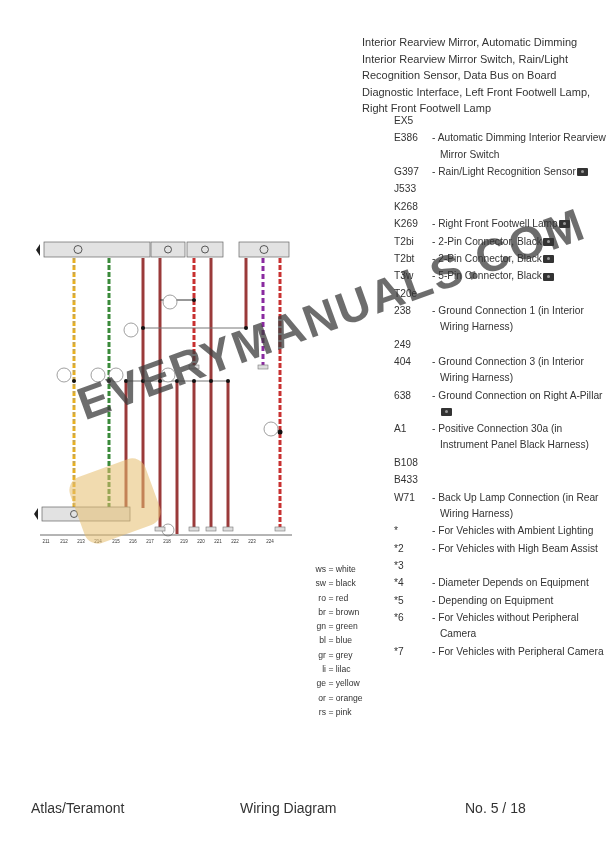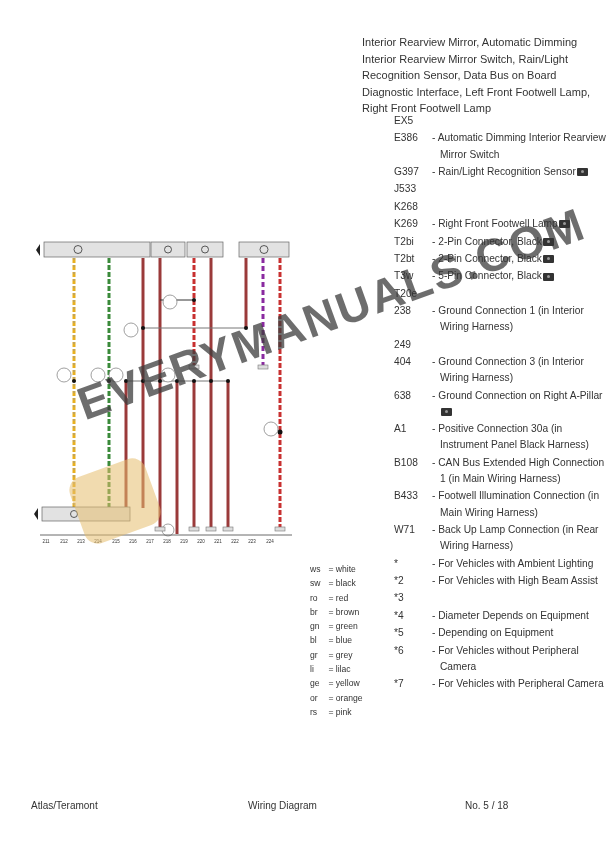--- a/index.html
+++ b/index.html
@@ -7,23 +7,23 @@
   .diagram{position:absolute;left:30px;top:236px;width:270px;height:320px;}
   .legend-title{position:absolute;left:362px;top:34px;width:240px;font-size:11px;line-height:16.6px;color:#333;}
   .items{position:absolute;left:362px;top:113px;width:245px;font-size:10.2px;line-height:16.2px;color:#333;}
   .item{display:flex;margin-bottom:1.2px;margin-left:32px;}
   .code{width:38px;flex:none;}
   .desc{flex:1;padding-left:8px;text-indent:-8px;}
   .desc::before{content:"- ";}
   .cam{display:inline-block;width:11px;height:8px;background:#333;border-radius:1px;margin-left:1px;vertical-align:middle;position:relative;}
   .cam::after{content:"";position:absolute;left:4px;top:2px;width:3px;height:3px;border-radius:50%;background:#999;}
   .colors{position:absolute;left:310px;top:562px;font-size:8.6px;line-height:14.3px;color:#333;}
-  .colors .row{display:flex;}
+  .colors .row{display:flex;text-align:right;}
   .colors .ab{width:16px;}
-  .footer{position:absolute;top:800px;font-size:10px;color:#333;}
+  .footer{position:absolute;top:800px;font-size:14px;color:#333;}
   .watermark{position:absolute;left:70px;top:380px;font-size:46px;font-weight:bold;color:rgba(60,60,60,0.75);transform:rotate(-20deg);transform-origin:left top;letter-spacing:2px;white-space:nowrap;pointer-events:none;}
   .wm-logo{position:absolute;left:75px;top:466px;width:80px;height:70px;background:rgba(230,190,110,0.55);border-radius:14px;transform:rotate(-20deg);}
 </style>
 </head>
 <body>
 
 <div class="diagram">
   <svg width="270" height="320" viewBox="0 0 270 320" xmlns="http://www.w3.org/2000/svg">
 
     <polygon points="6,14 10,8 10,20" fill="#222"></polygon>
@@ -172,25 +172,23 @@
     <div class="item">
       <span class="code">638</span>
       <span class="desc"><span>Ground Connection on Right A-Pillar</span><span class="cam"></span></span>
     </div>
     <div class="item">
       <span class="code">A1</span>
       <span class="desc"><span>Positive Connection 30a (in Instrument Panel Black Harness)</span></span>
     </div>
     <div class="item">
       <span class="code">B108</span>
-      <span class="desc"><span>CAN Bus Extended High Connection 1 (in Main Wiring Harness)</span></span>
     </div>
     <div class="item">
       <span class="code">B433</span>
-      <span class="desc"><span>Footwell Illumination Connection (in Main Wiring Harness)</span></span>
     </div>
     <div class="item">
       <span class="code">W71</span>
       <span class="desc"><span>Back Up Lamp Connection (in Rear Wiring Harness)</span></span>
     </div>
     <div class="item">
       <span class="code">*</span>
       <span class="desc"><span>For Vehicles with Ambient Lighting</span></span>
     </div>
     <div class="item">
@@ -270,14 +268,14 @@
       <span>orange</span>
     </div>
     <div class="row">
       <span class="ab">rs</span>
       <span style="white-space: pre;"> = </span>
       <span>pink</span>
     </div>
   </div>
 
 <div class="footer" style="left:31px;">Atlas/Teramont</div>
-<div class="footer" style="left:240px;margin-left:8px;">Wiring Diagram</div>
+<div class="footer" style="left:240px;">Wiring Diagram</div>
 <div class="footer" style="left:449px;padding-left:16px;">No.  5 / 18</div>
 
 </body></html>

